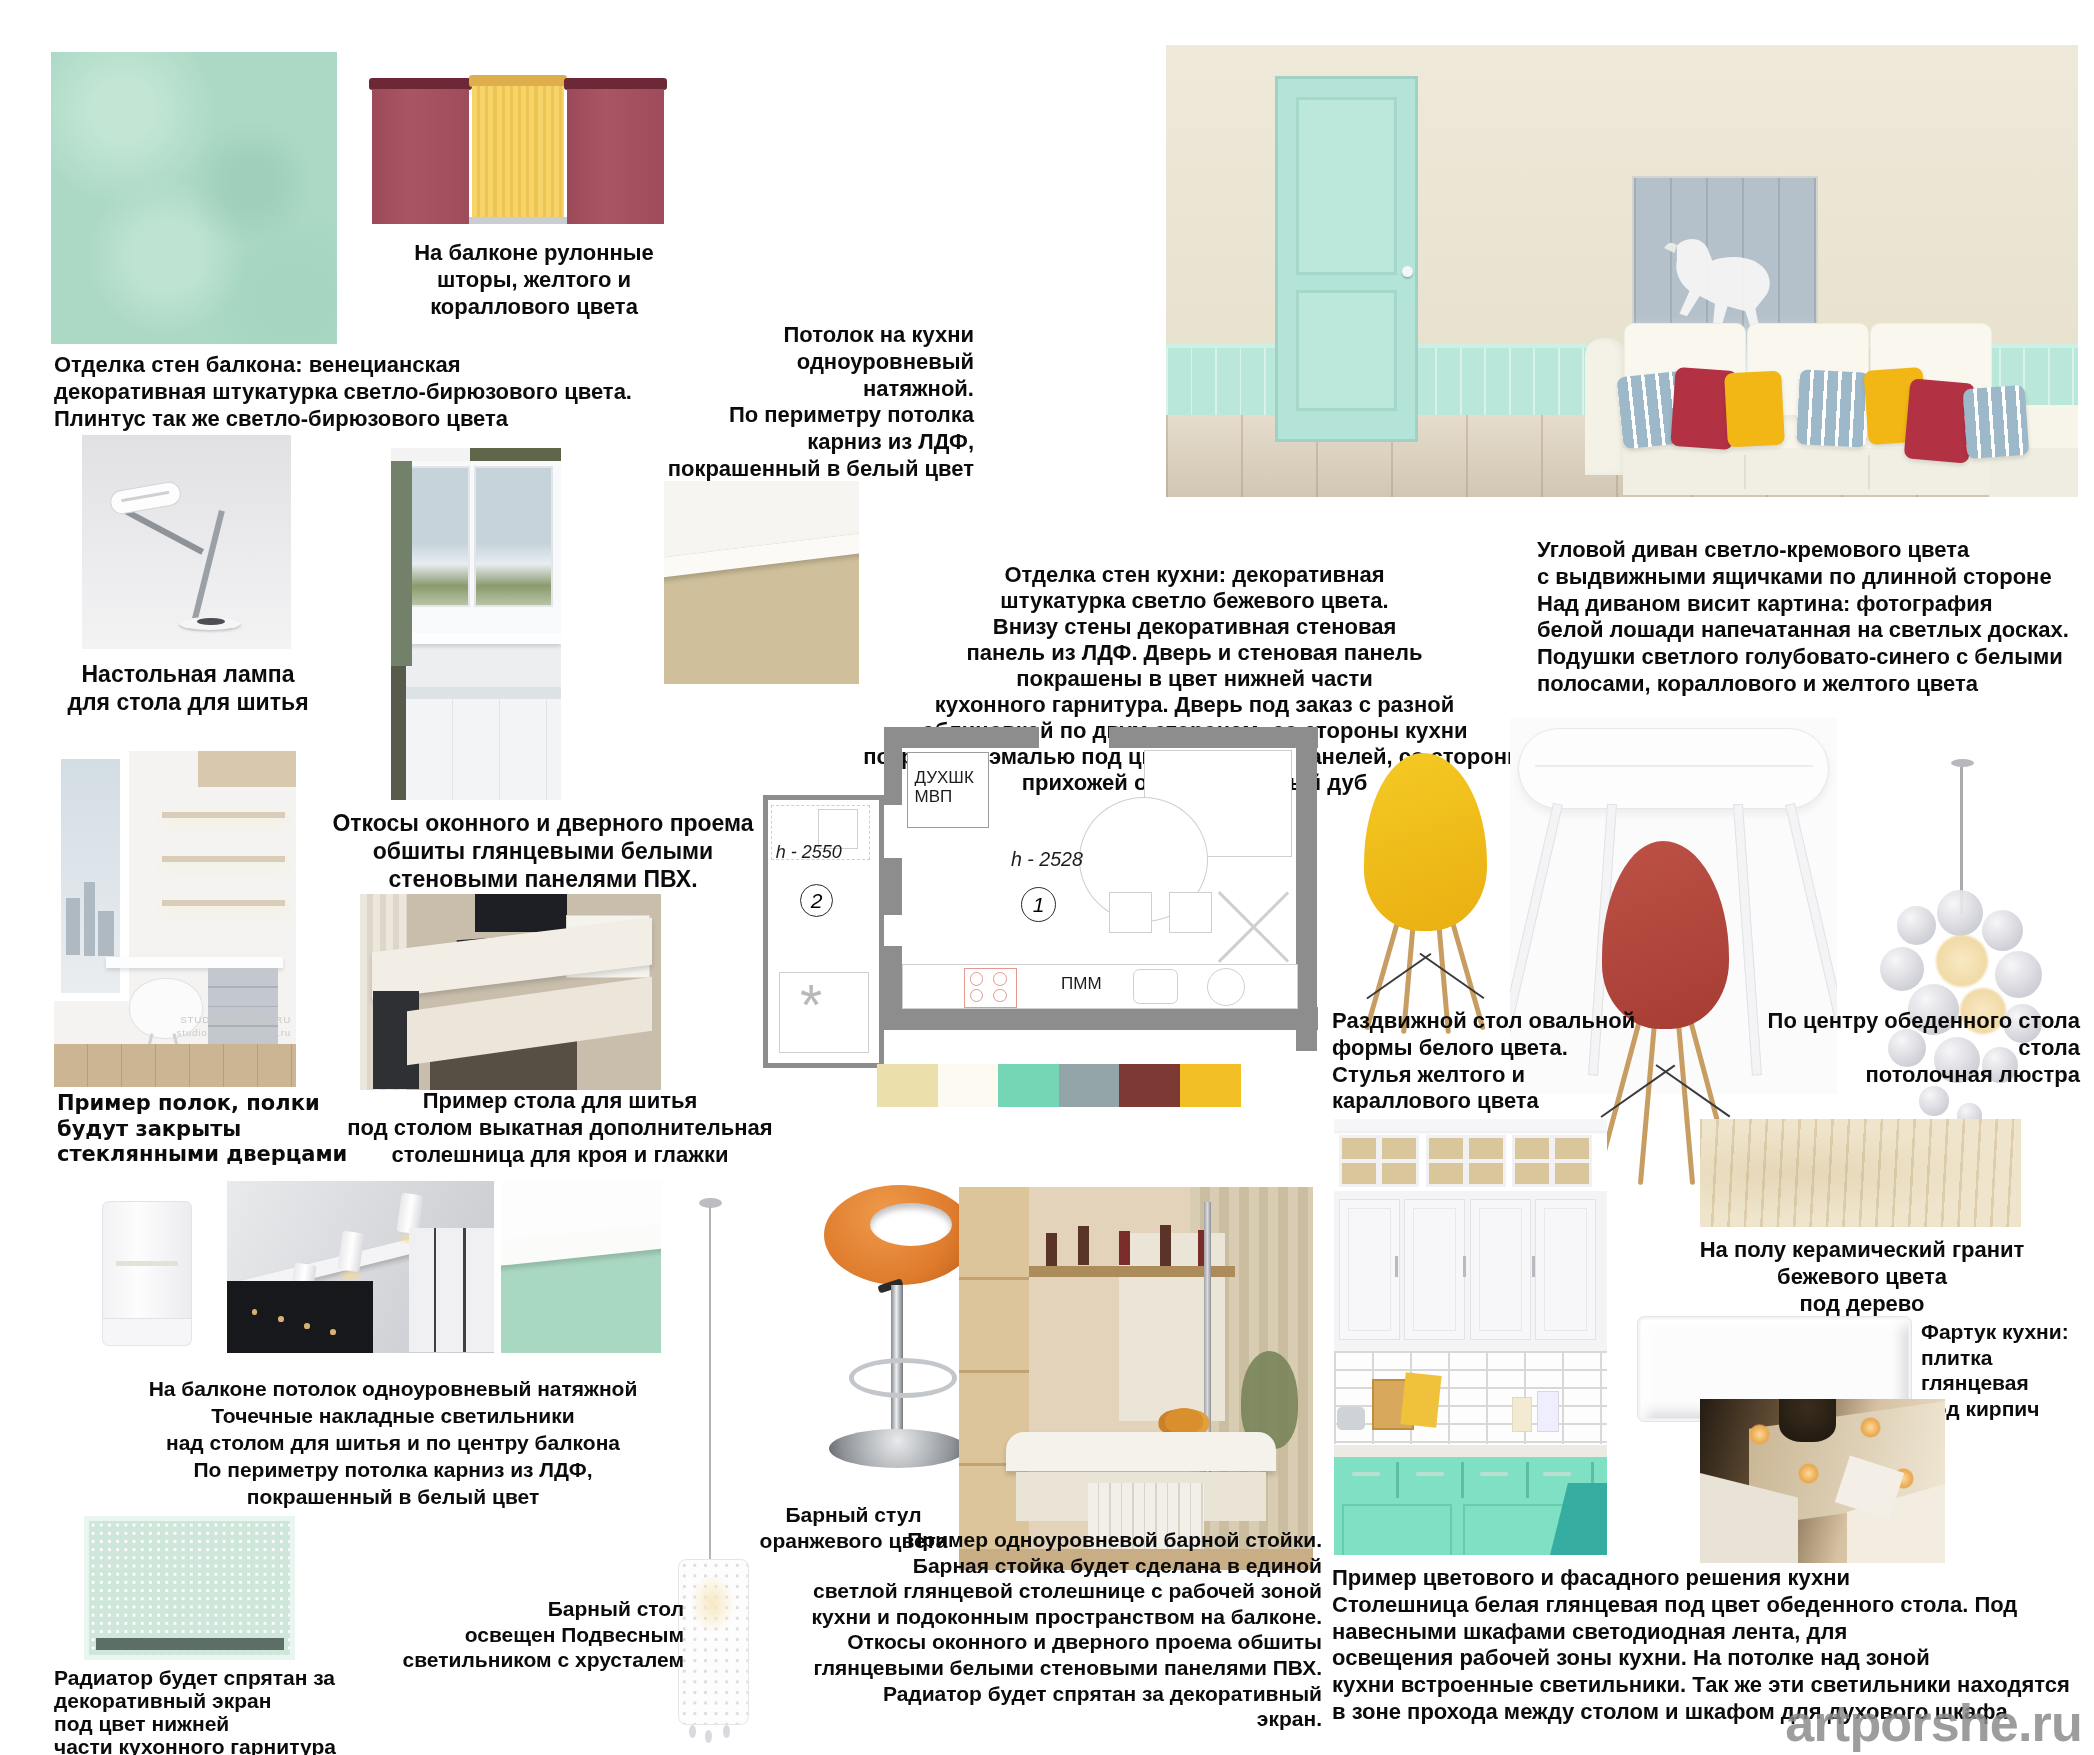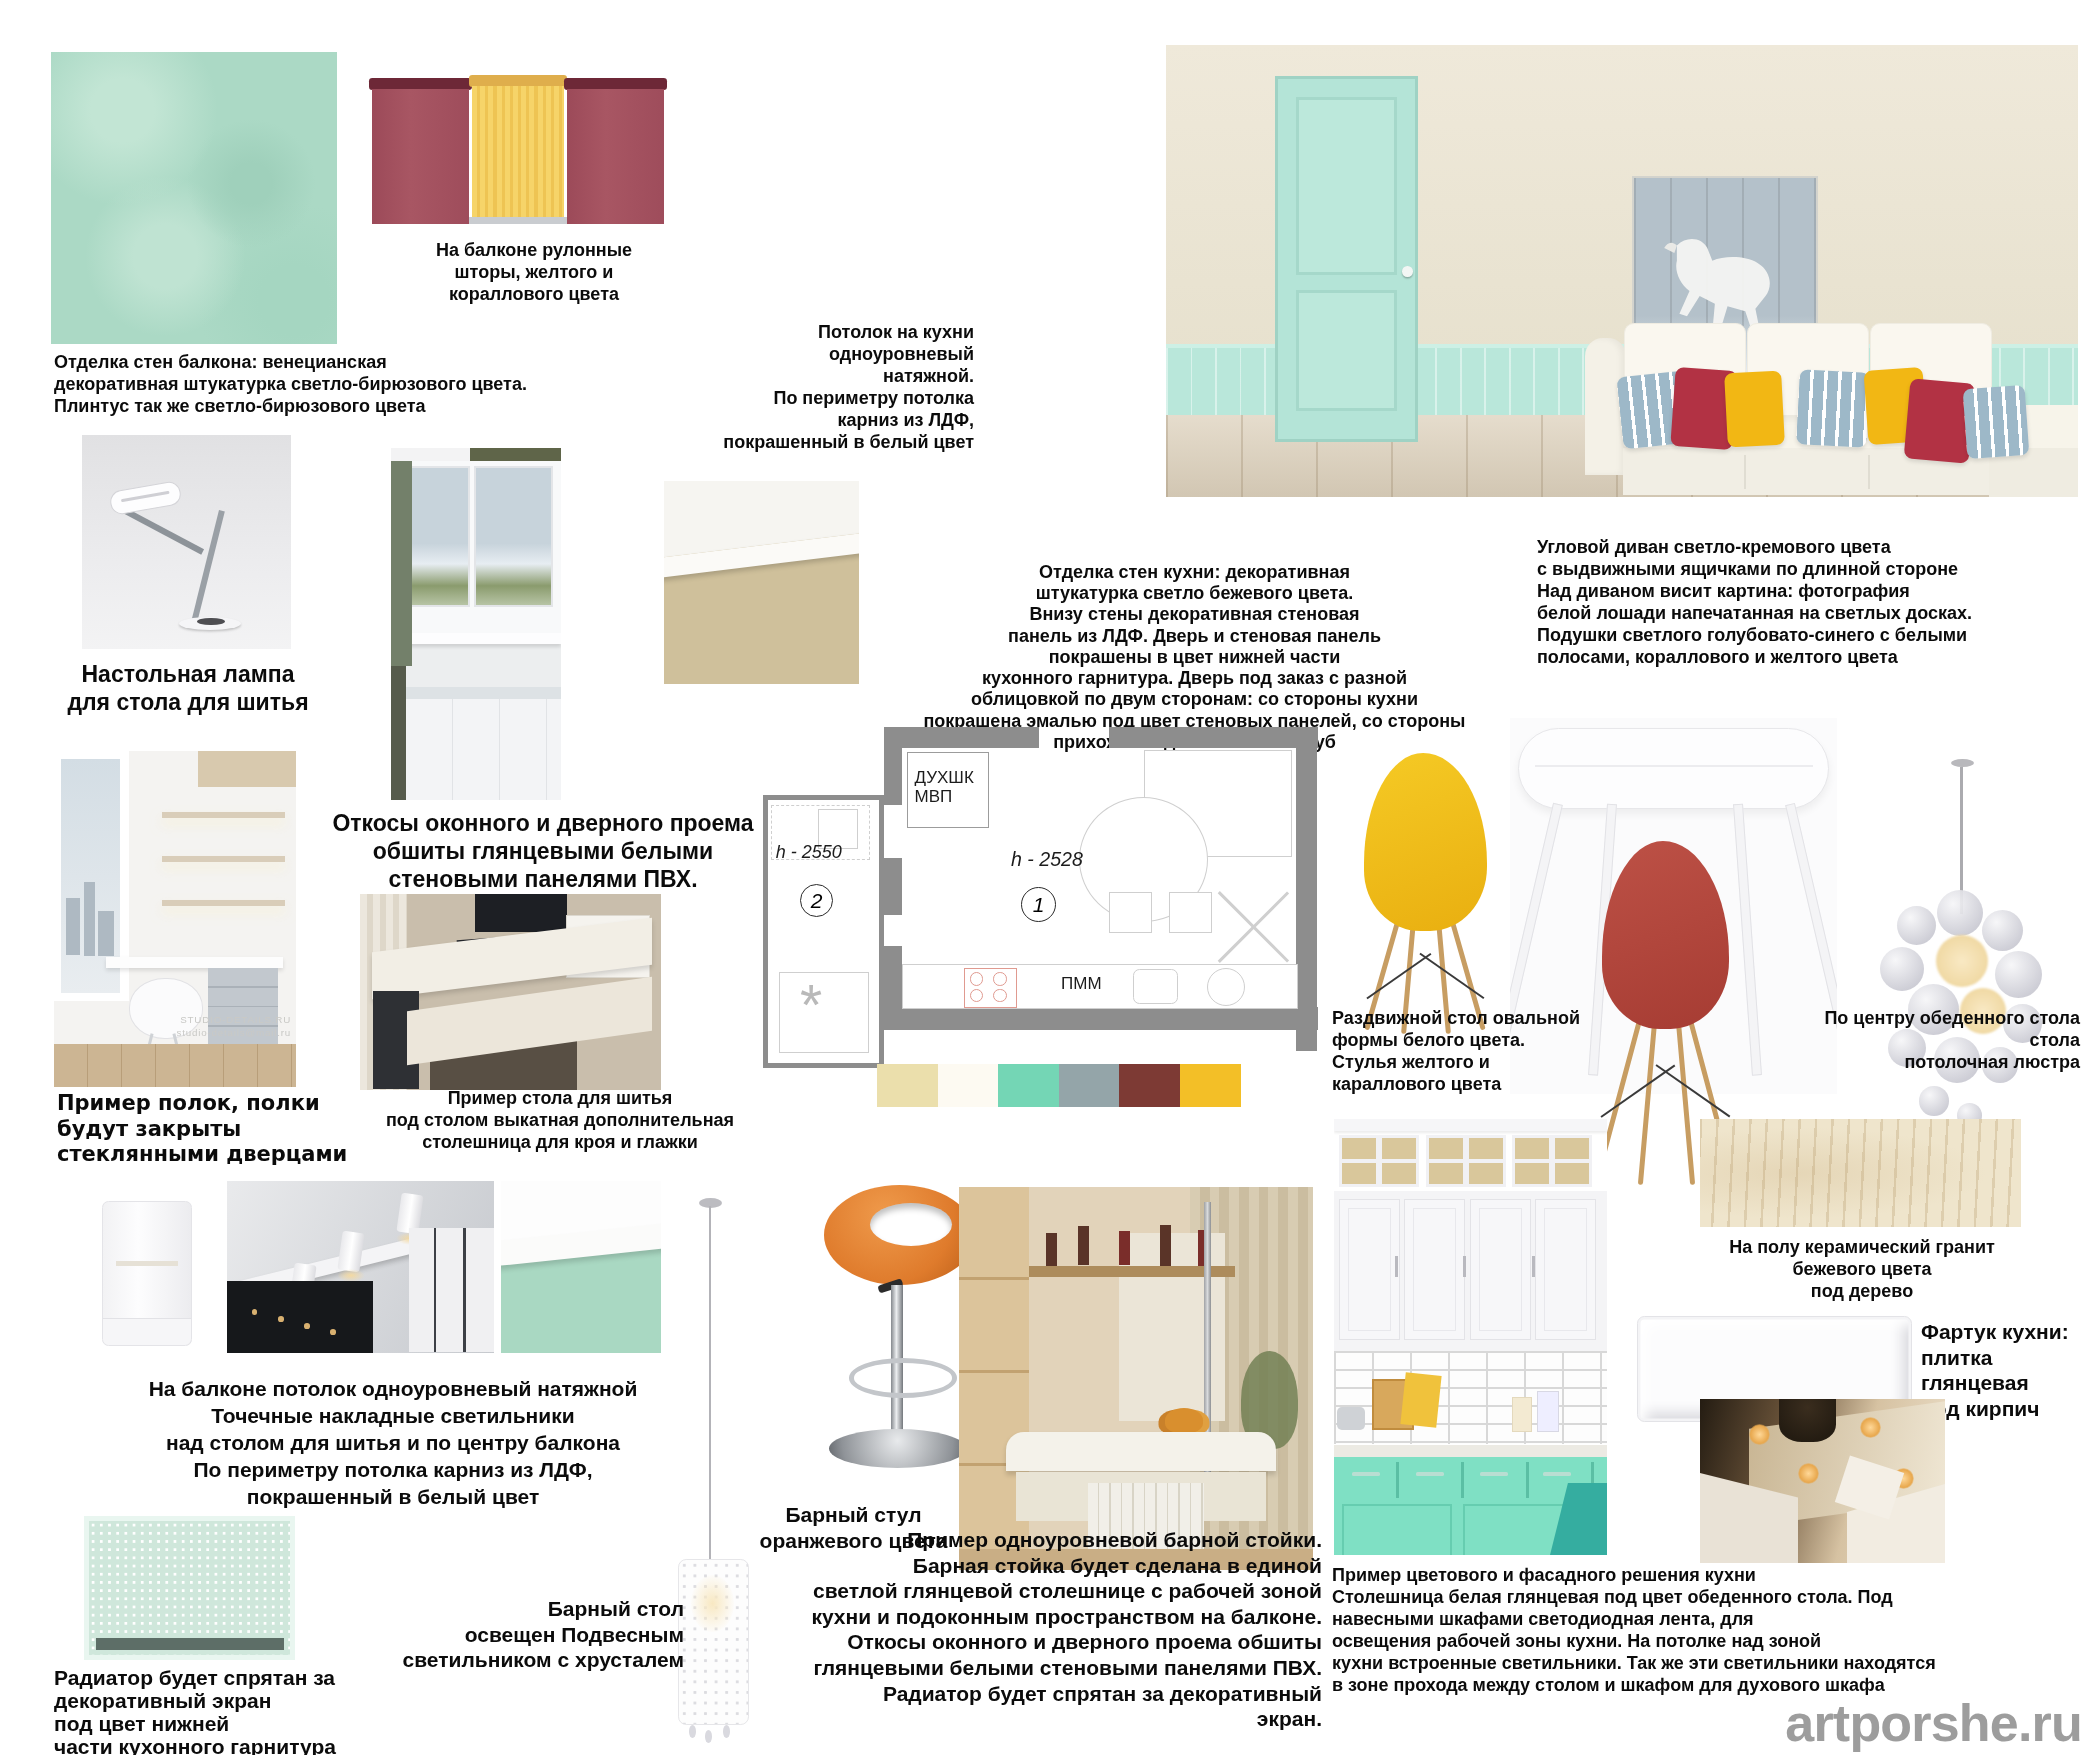--- a/index.html
+++ b/index.html
@@ -1,21 +1,21 @@
 <!DOCTYPE html>
 <html style="font-size:13px"><head>
 <meta charset="utf-8">
 <style>
   html,body{margin:0;padding:0;background:#fff;}
   .board{position:relative;width:2095px;height:1755px;background:#ffffff;
          font-family:"Liberation Sans",sans-serif;overflow:hidden;}
   .abs{position:absolute;}
   .ph{position:absolute;overflow:hidden;}
   .t{position:absolute;font-weight:700;color:#0b0b0b;white-space:pre-line;
-     line-height:1.22;font-size:18px;}
+     line-height:1.22;font-size:22px;}
   .tc{text-align:center;} .tr{text-align:right;}
 
   
   .plaster{left:51px;top:52px;width:286px;height:292px;background:#abd9c5;
     background-image:radial-gradient(circle at 25% 20%,#c2e5d4 0 10%,transparent 30%),
       radial-gradient(circle at 70% 45%,#9fd0bb 0 8%,transparent 25%),
       radial-gradient(circle at 40% 70%,#bfe3d2 0 12%,transparent 30%),
       radial-gradient(circle at 85% 85%,#a5d6c1 0 10%,transparent 28%);}
   .blind{position:absolute;top:78px;height:146px;width:97px;}
   .blind .bar{position:absolute;left:-3.3px;top:0;width:103px;height:12.3px;border-radius:3.3px;}

